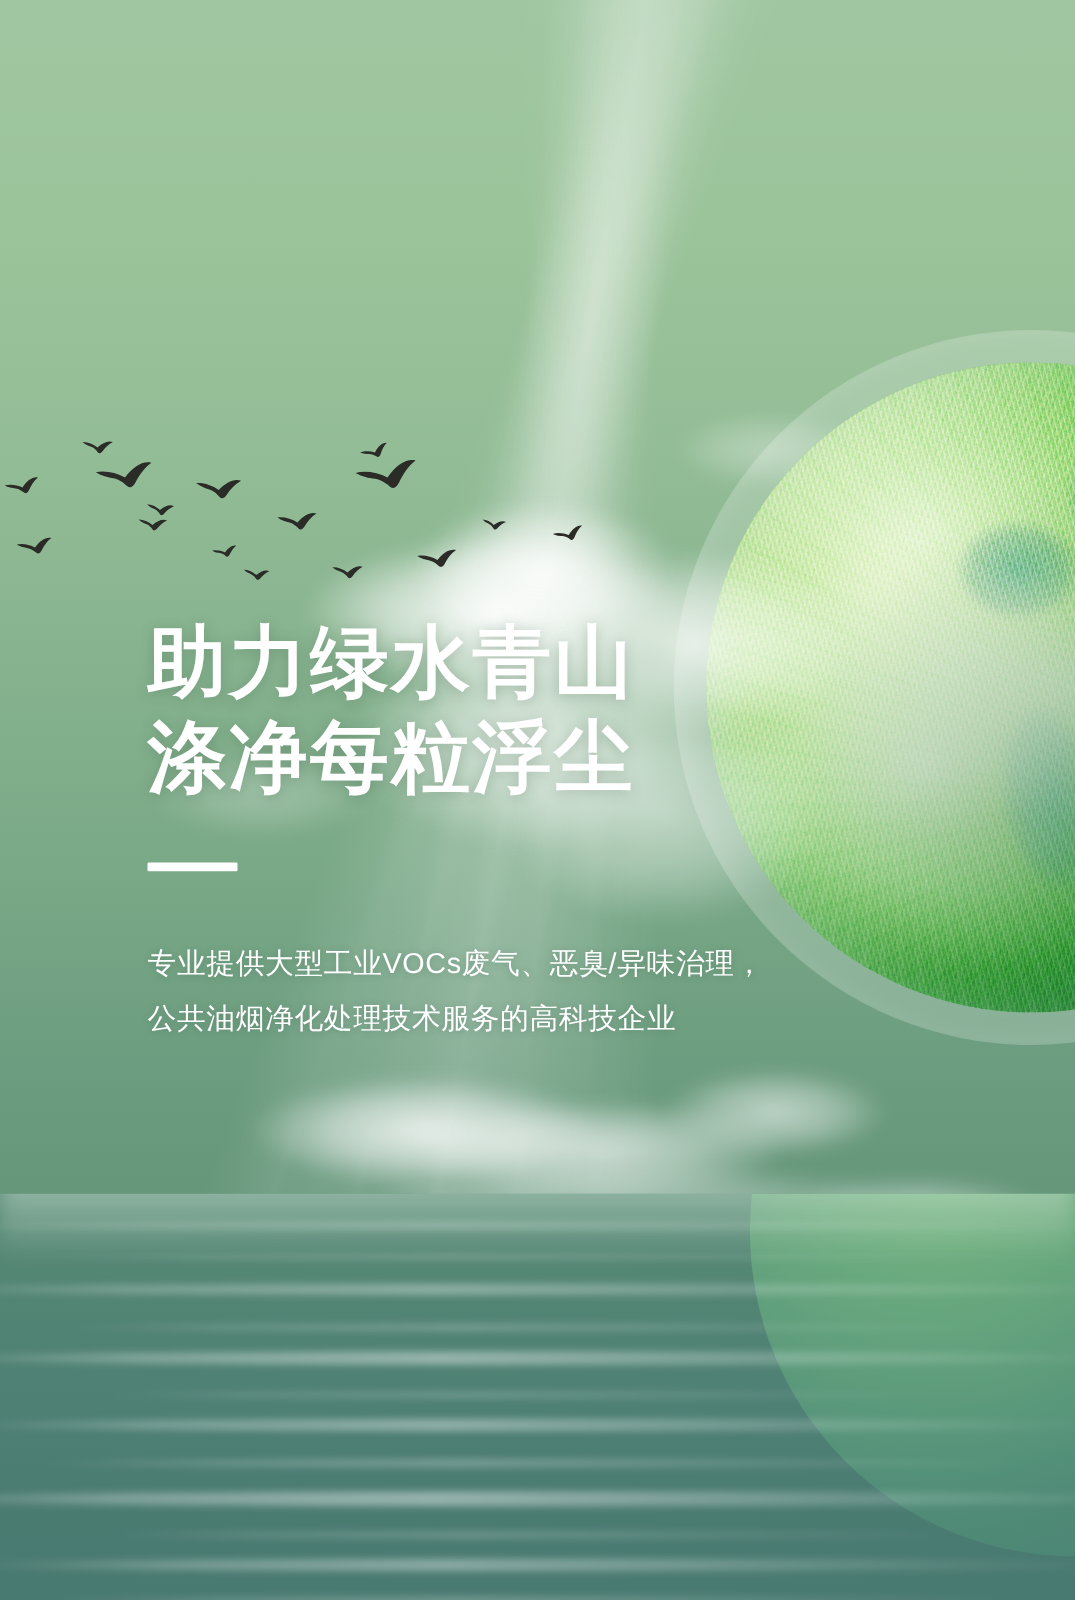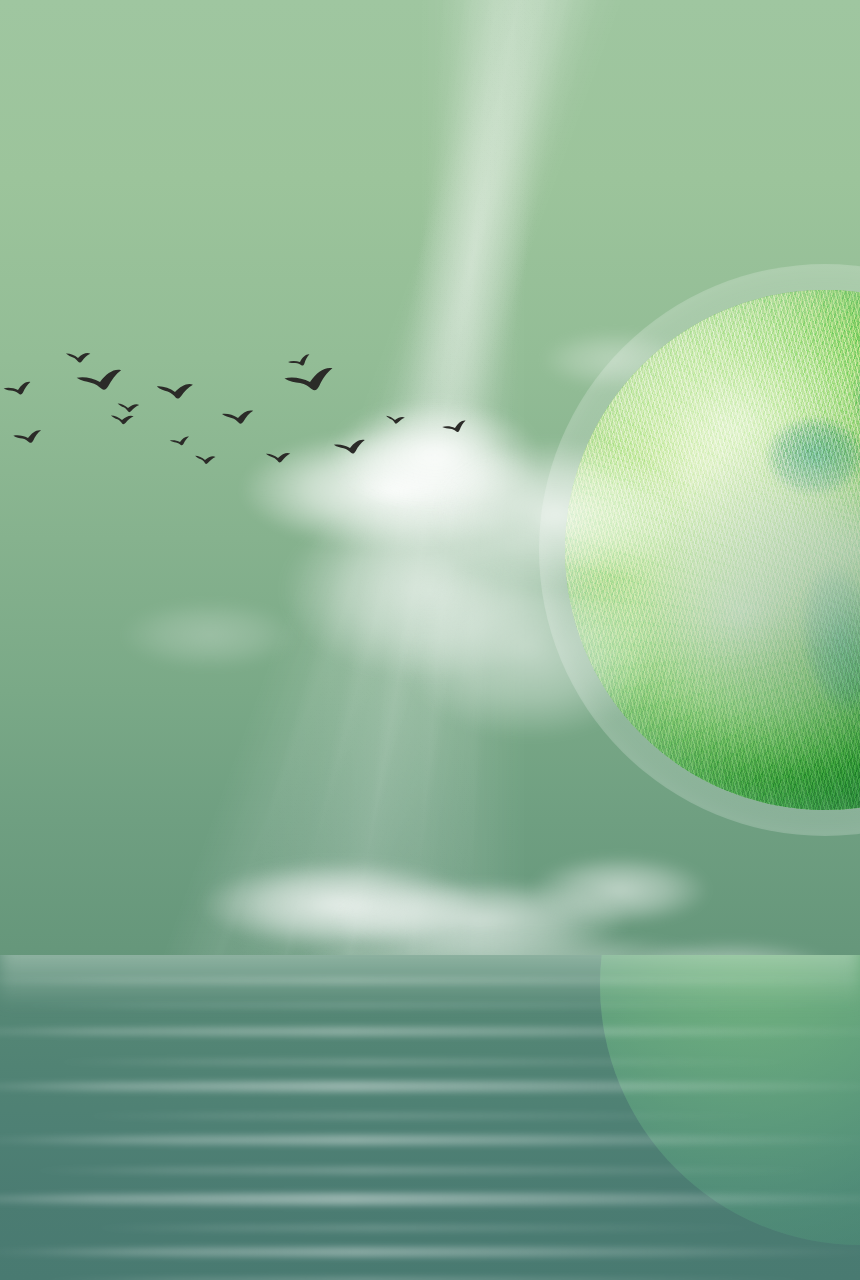--- a/index.html
+++ b/index.html
@@ -335,20 +335,27 @@
         </g>
         <g transform="translate(455,98) rotate(-10) scale(0.62)">
           <path d="M0,0 C6,-7 13,-11 19,-9 C14,-6 10,-1 7,4 C5,7 3,8 1,6 C-1,4 -4,1 -8,0 C-12,-1 -16,-2 -20,-5 C-14,-6 -6,-4 0,0 Z" fill="#2B2B28"></path>
         </g>
         <g transform="translate(278,128) rotate(5) scale(0.62)">
           <path d="M0,0 C6,-7 13,-11 19,-9 C14,-6 10,-1 7,4 C5,7 3,8 1,6 C-1,4 -4,1 -8,0 C-12,-1 -16,-2 -20,-5 C-14,-6 -6,-4 0,0 Z" fill="#2B2B28"></path>
         </g>
       </svg>
   </div>
 
+  <div class="content">
+    <div class="headline">助力绿水青山</div>
+    <div class="headline">涤净每粒浮尘</div>
+    <div class="divider"></div>
+    <div class="subtitle">专业提供大型工业VOCs废气、恶臭/异味治理，</div>
+    <div class="subtitle" style="margin-top:6px;">公共油烟净化处理技术服务的高科技企业</div>
+  </div>
 
   <div>
     <div class="cloud cl-f"></div>
     <div class="cloud cl-g"></div>
     <div class="cloud cl-h"></div>
     <div class="cloud cl-i"></div>
     <div class="cloud cl-j"></div>
   </div>
 
   <div class="water">

